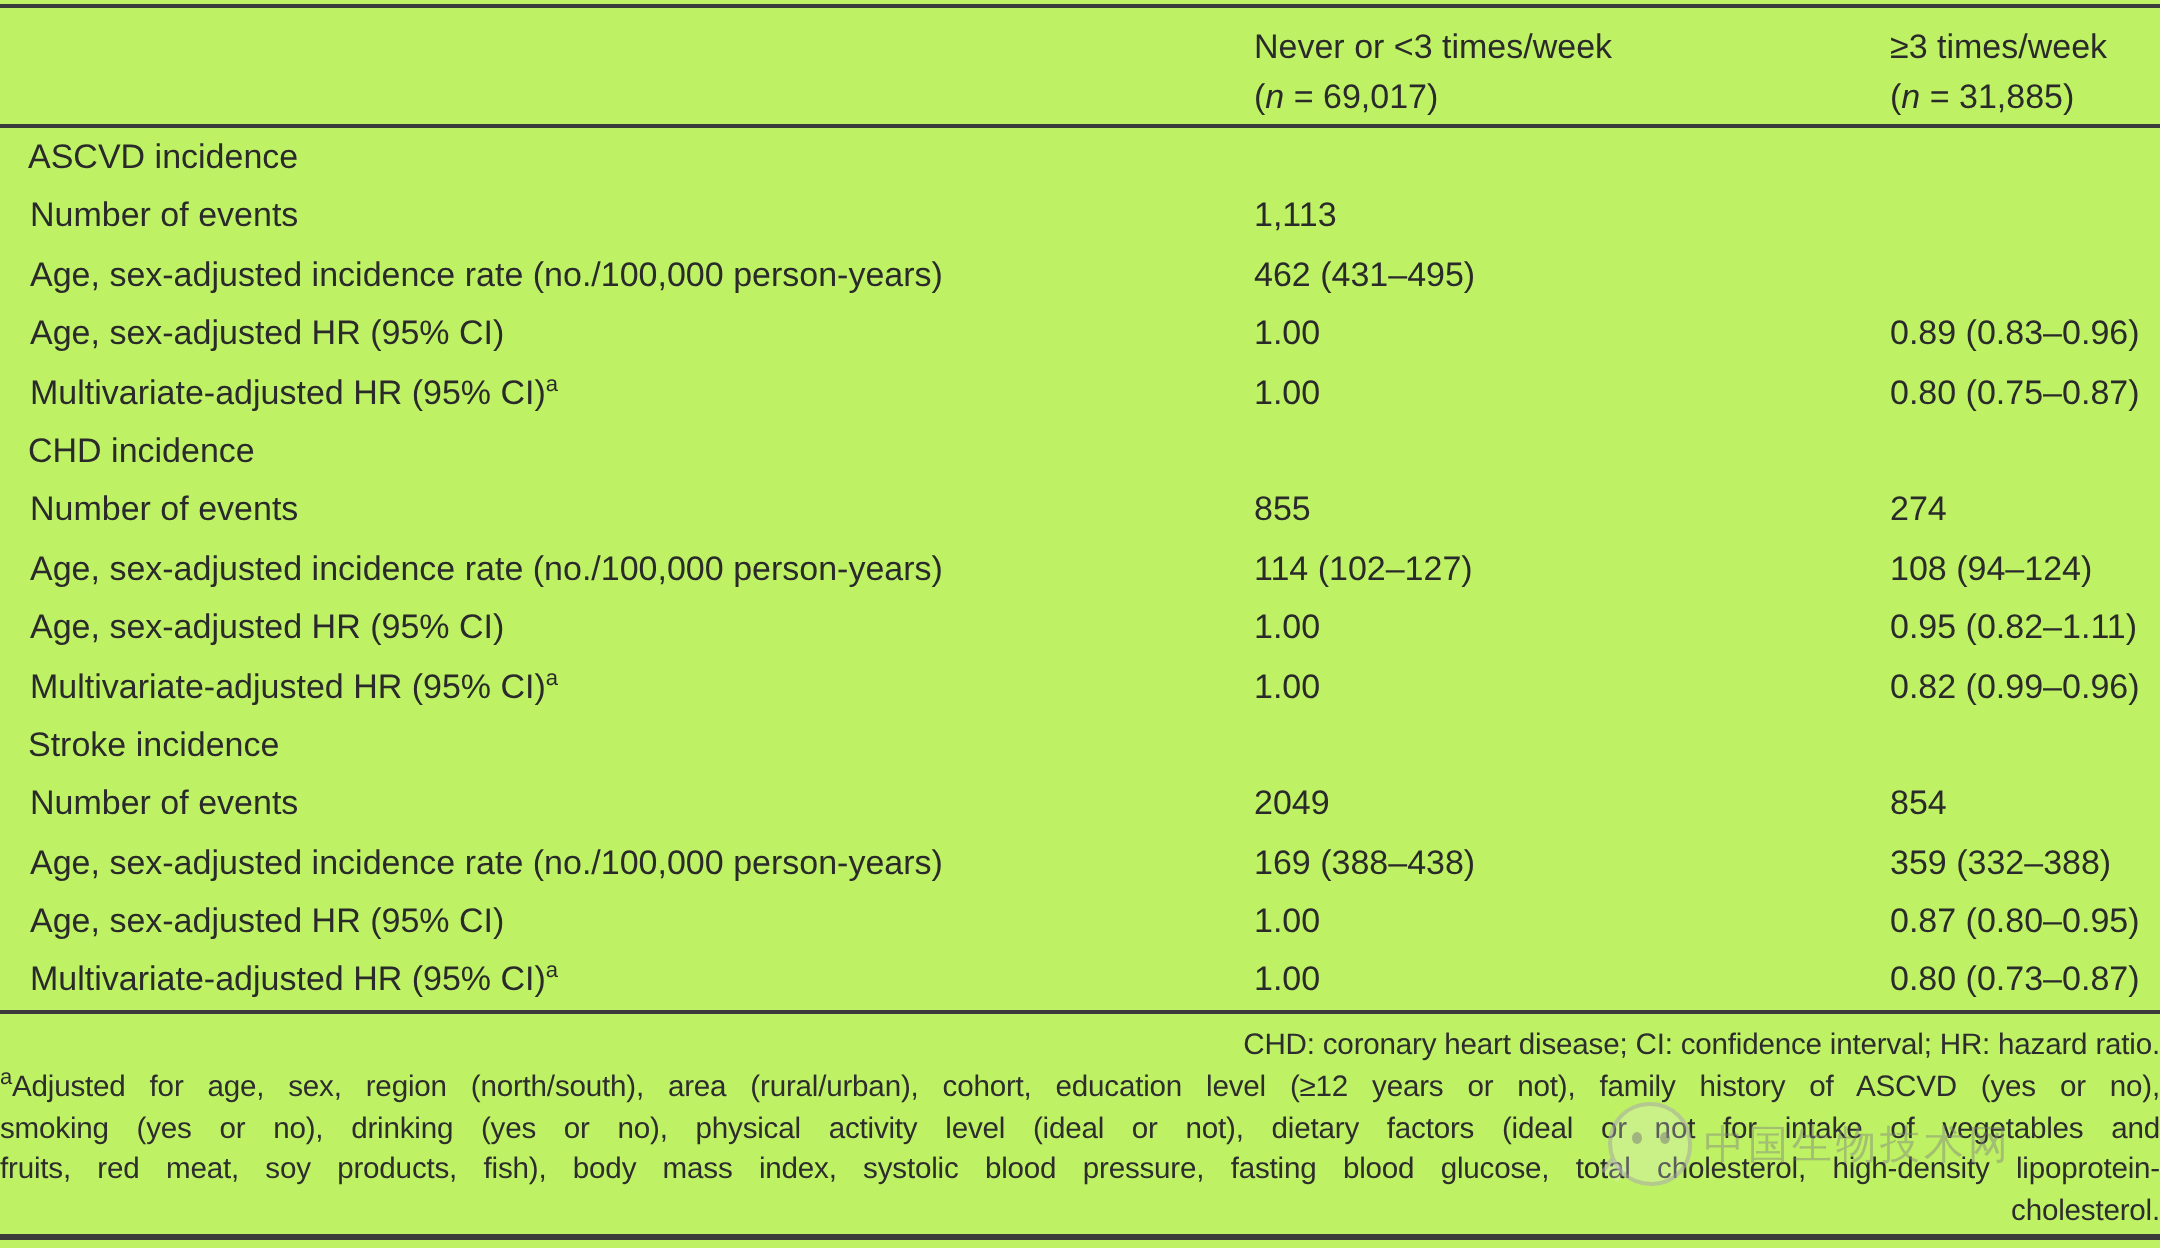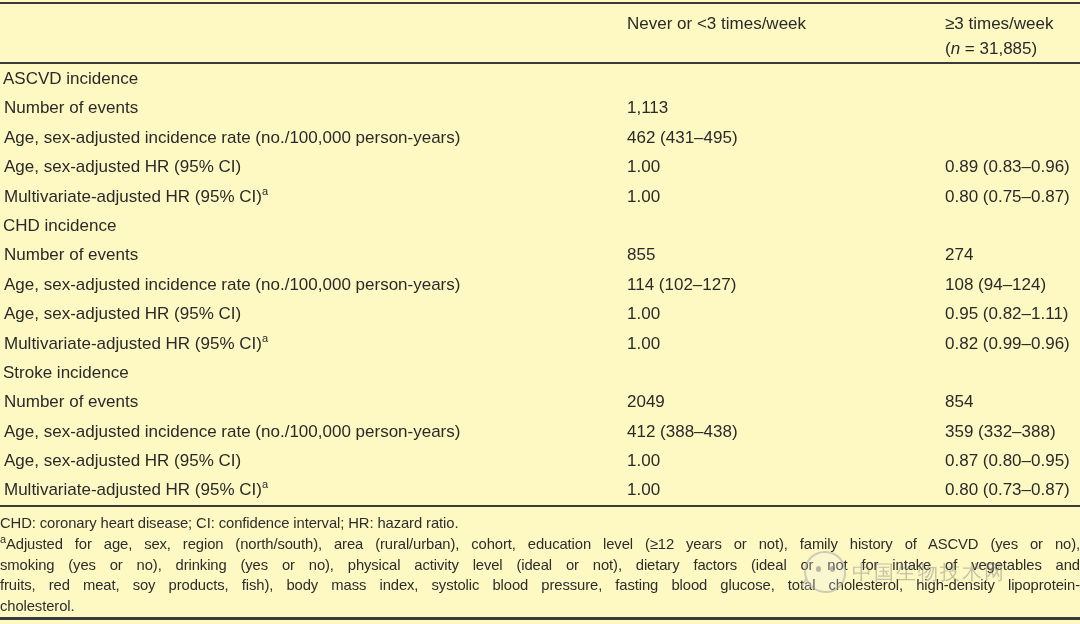--- a/index.html
+++ b/index.html
@@ -1,45 +1,45 @@
 <!DOCTYPE html>
 <html><head>
 <meta charset="utf-8">
 <style>
   html,body{margin:0;padding:0;background:#ffffff;}
   .page{
     position:relative;
     width:1080px;height:624px;
-    background:#fef9c3;
+    background:#bef264;
     color:#2a2a2a;
     font-family:"Liberation Sans","DejaVu Sans",sans-serif;
     overflow:hidden;
   }
   .rule{height:2px;background:#3b3b3b;width:1080px;}
   .rule-top{margin-top:2px;}
   .rule-bottom{height:3px;}
 
   
   .thead{height:58px;box-sizing:border-box;padding-top:7px;
          display:grid;grid-template-columns:627px 318px 135px;}
   .thead .hcell{font-size:17px;line-height:25px;}
   .thead i{font-style:italic;}
 
   
   .tbody{height:441px;display:grid;grid-auto-rows:29.4px;}
   .trow{display:grid;grid-template-columns:627px 318px 135px;align-items:center;}
   .cell{font-size:17px;line-height:29.4px;white-space:nowrap;overflow:visible;}
-  .c-label{padding-left:3px;}
+  .c-label{padding-left:3px;margin-left:11px;}
   .c-label.indent{padding-left:4px;}
   sup{font-size:11px;line-height:0;vertical-align:super;}
 
   
   .footnotes{height:110px;box-sizing:border-box;padding-top:6px;
              font-size:14.8px;line-height:20.8px;letter-spacing:-0.1px;color:#2d2d2d;}
-  .fn{width:1080px;}
+  .fn{width:1080px;text-align:right;}
   .jline{text-align:justify;text-align-last:justify;}
 
   
   .watermark{
     position:absolute;left:804px;top:551px;
     display:flex;align-items:center;gap:6px;
     pointer-events:none;color:rgba(128,128,128,0.45);
   }
   .wm-logo{
     position:relative;display:inline-block;width:42px;height:42px;
@@ -59,20 +59,21 @@
 <body>
 
 <div class="page">
 
   <div class="rule rule-top"></div>
 
   <div class="thead">
     <div class="hcell"></div>
     <div class="hcell">
       <div>Never or &lt;3 times/week</div>
+      <div><span>(</span><i>n</i><span> = 69,017)</span></div>
     </div>
     <div class="hcell">
       <div>≥3 times/week</div>
       <div><span>(</span><i>n</i><span> = 31,885)</span></div>
     </div>
   </div>
 
   <div class="rule"></div>
 
   <div class="tbody">
@@ -129,21 +130,21 @@
         <div class="cell"></div>
         <div class="cell"></div>
       </div>
       <div class="trow">
         <div class="cell c-label indent">Number of events</div>
         <div class="cell">2049</div>
         <div class="cell">854</div>
       </div>
       <div class="trow">
         <div class="cell c-label indent">Age, sex-adjusted incidence rate (no./100,000 person-years)</div>
-        <div class="cell">412 (388–438)</div>
+        <div class="cell">169 (388–438)</div>
         <div class="cell">359 (332–388)</div>
       </div>
       <div class="trow">
         <div class="cell c-label indent">Age, sex-adjusted HR (95% CI)</div>
         <div class="cell">1.00</div>
         <div class="cell">0.87 (0.80–0.95)</div>
       </div>
       <div class="trow">
         <div class="cell c-label indent">Multivariate-adjusted HR (95% CI)<sup>a</sup></div>
         <div class="cell">1.00</div>

